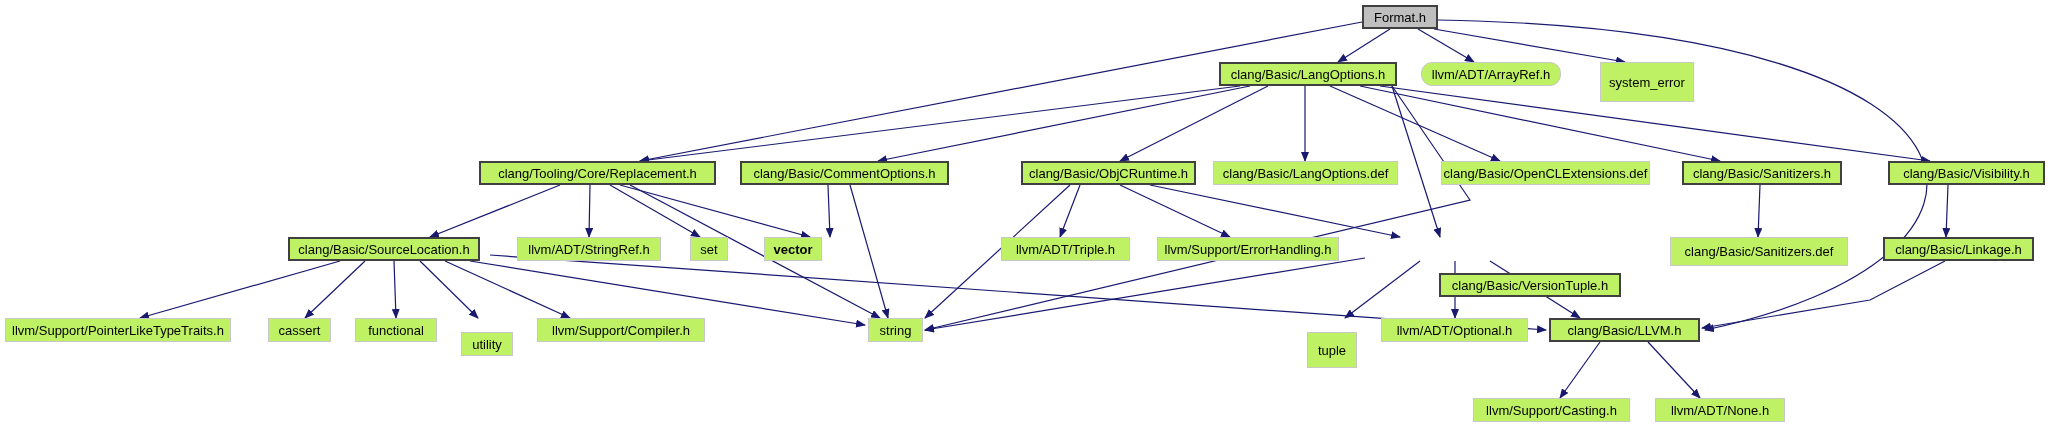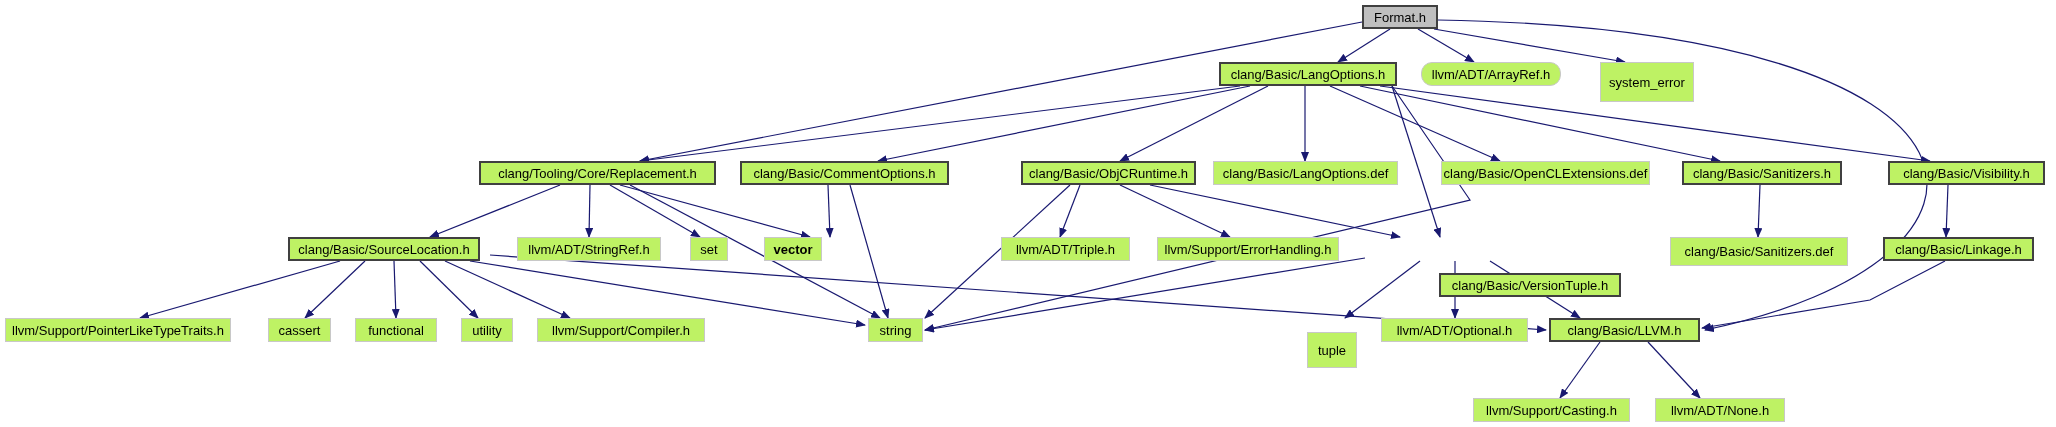--- a/index.html
+++ b/index.html
@@ -144,21 +144,21 @@
       </div>
       <div class="node " style="left: 5px; top: 318px; width: 226px; height: 24px;">
         <span>llvm/Support/PointerLikeTypeTraits.h</span>
       </div>
       <div class="node " style="left: 268px; top: 318px; width: 63px; height: 24px;">
         <span>cassert</span>
       </div>
       <div class="node " style="left: 355px; top: 318px; width: 82px; height: 24px;">
         <span>functional</span>
       </div>
-      <div class="node " style="left: 461px; top: 318px; width: 52px; height: 24px;">
+      <div class="node " style="left: 461px; top: 332px; width: 52px; height: 24px;">
         <span>utility</span>
       </div>
       <div class="node " style="left: 537px; top: 318px; width: 168px; height: 24px;">
         <span>llvm/Support/Compiler.h</span>
       </div>
       <div class="node " style="left: 868px; top: 318px; width: 55px; height: 24px;">
         <span>string</span>
       </div>
       <div class="node " style="left: 1307px; top: 332px; width: 50px; height: 36px; align-items: center;">
         <span>tuple</span>

